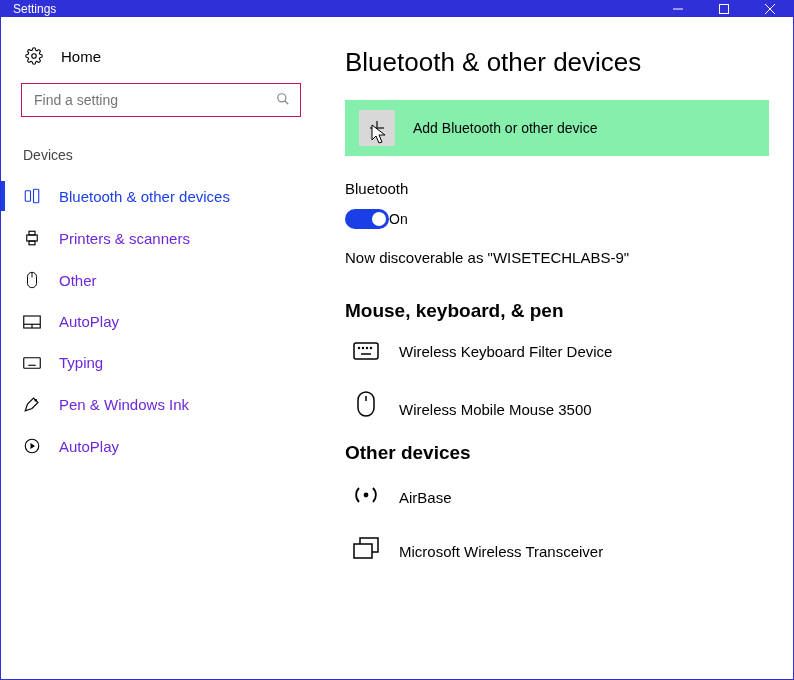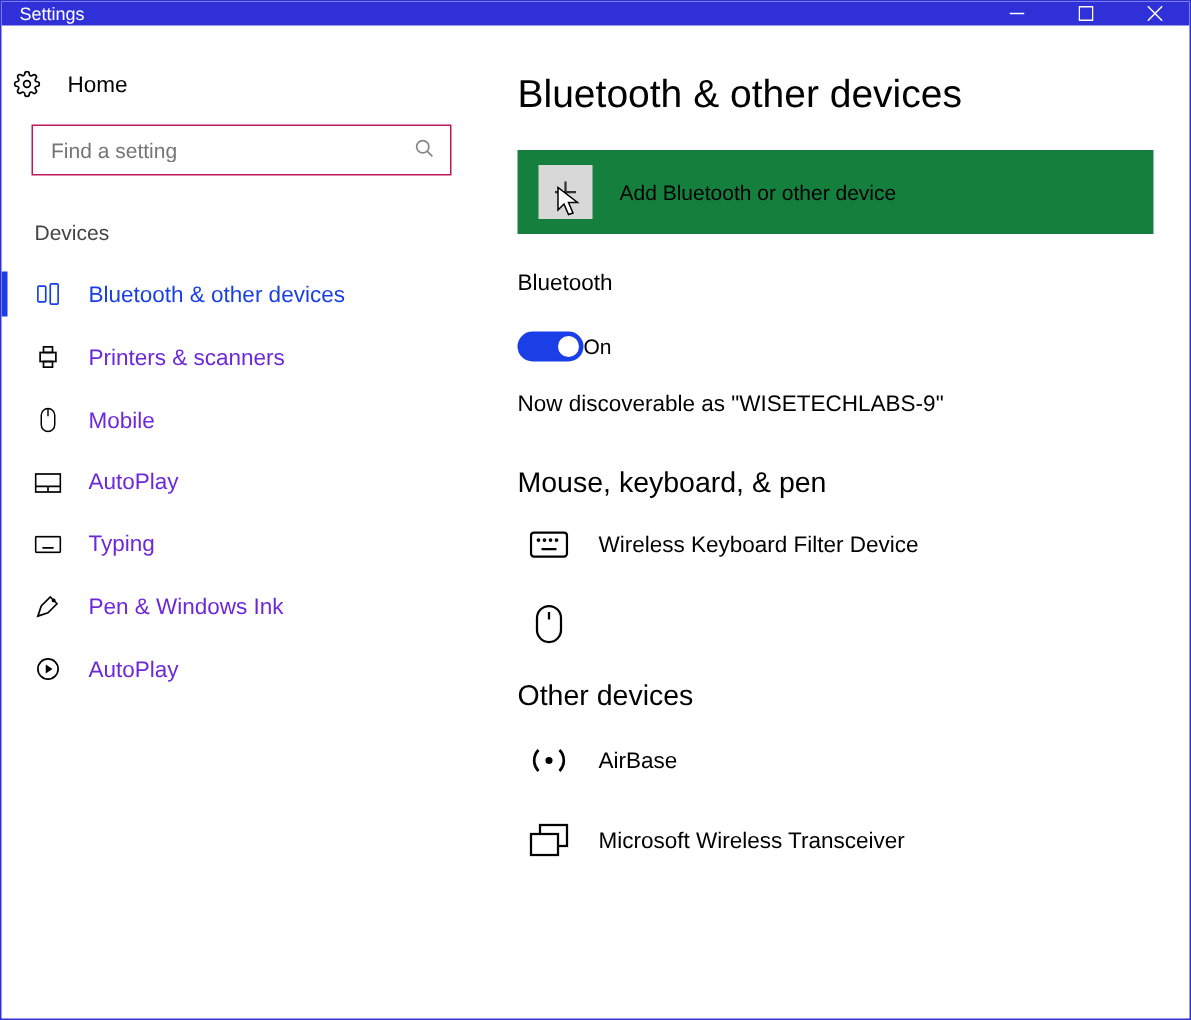--- a/index.html
+++ b/index.html
@@ -38,21 +38,21 @@
     display: flex;
     height: calc(100% - 30px);
   }
   .sidebar {
     width: 320px;
     padding: 20px 0 0 0;
   }
   .home-row {
     display: flex;
     align-items: center;
-    padding: 10px 22px 18px 8px;
+    padding: 10px 22px 18px 24px;
     gap: 18px;
     font-size: 15px;
   }
   .search-box {
     margin: 0 20px 30px 20px;
     border: 1px solid #be185d;
     height: 34px;
     display: flex;
     align-items: center;
     padding: 0 10px;
@@ -96,21 +96,21 @@
   .main {
     flex: 1;
     padding: 30px 24px 0 24px;
   }
   .main h1 {
     font-weight: 400;
     font-size: 26px;
     margin: 0 0 22px 0;
   }
   .add-row {
-    background: #15803d;
+    background: #86efac;
     display: flex;
     align-items: center;
     padding: 10px 14px;
     gap: 18px;
     margin-bottom: 24px;
     position: relative;
   }
   .add-btn {
     width: 36px;
     height: 36px;
@@ -122,21 +122,21 @@
     color: #333;
   }
   .cursor {
     position: absolute;
     left: 26px;
     top: 24px;
     pointer-events: none;
   }
   .sub-label {
     font-size: 15px;
-    margin-bottom: 24px;
+    margin-bottom: 12px;
   }
   .toggle-row {
     display: flex;
     align-items: center;
     margin-bottom: 20px;
   }
   .toggle {
     width: 44px;
     height: 20px;
     border-radius: 10px;
@@ -151,27 +151,27 @@
     width: 14px;
     height: 14px;
     background: #fff;
     border-radius: 50%;
   }
   .discover-text {
     font-size: 15px;
     margin-bottom: 34px;
   }
   .main h2 {
-    font-weight: 400;
+    font-weight: 700;
     font-size: 19px;
     margin: 0 0 14px 0;
   }
   .dev-row {
     display: flex;
-    align-items: center;
+    align-items: flex-end;
     gap: 18px;
     padding: 6px 0 24px 6px;
     font-size: 15px;
   }
   .dev-icon {
     width: 30px;
     display: flex;
     justify-content: center;
   }
 </style>
@@ -245,21 +245,21 @@
       <span>Printers &amp; scanners</span>
     </div>
 
     <div class="nav-item">
       <span class="nav-icon">
         <svg width="16" height="18" viewBox="0 0 24 28" fill="none" stroke="#000" stroke-width="1.5">
             <rect x="5" y="2" width="14" height="24" rx="7"></rect>
             <line x1="12" y1="2" x2="12" y2="10"></line>
           </svg>
       </span>
-      <span>Mobile</span>
+      <span>Other</span>
     </div>
 
     <div class="nav-item">
       <span class="nav-icon">
         <svg width="18" height="14" viewBox="0 0 24 18" fill="none" stroke="#000" stroke-width="1.5">
             <rect x="1" y="1" width="22" height="16"></rect>
             <line x1="1" y1="12" x2="23" y2="12"></line>
             <line x1="12" y1="12" x2="12" y2="17"></line>
           </svg>
       </span>
@@ -342,20 +342,21 @@
       <span>Wireless Keyboard Filter Device</span>
     </div>
 
     <div class="dev-row">
       <span class="dev-icon">
         <svg width="20" height="28" viewBox="0 0 20 28" fill="none" stroke="#000" stroke-width="1.5">
             <rect x="2" y="2" width="16" height="24" rx="8"></rect>
             <line x1="10" y1="6" x2="10" y2="11"></line>
           </svg>
       </span>
+      <span>Wireless Mobile Mouse 3500</span>
     </div>
 
     <h2>Other devices</h2>
 
     <div class="dev-row">
       <span class="dev-icon">
         <svg width="26" height="22" viewBox="0 0 26 22" fill="none" stroke="#000" stroke-width="1.8">
             <path d="M6 4 A10 10 0 0 0 6 18"></path>
             <path d="M20 4 A10 10 0 0 1 20 18"></path>
             <circle cx="13" cy="11" r="1.5" fill="#000"></circle>

